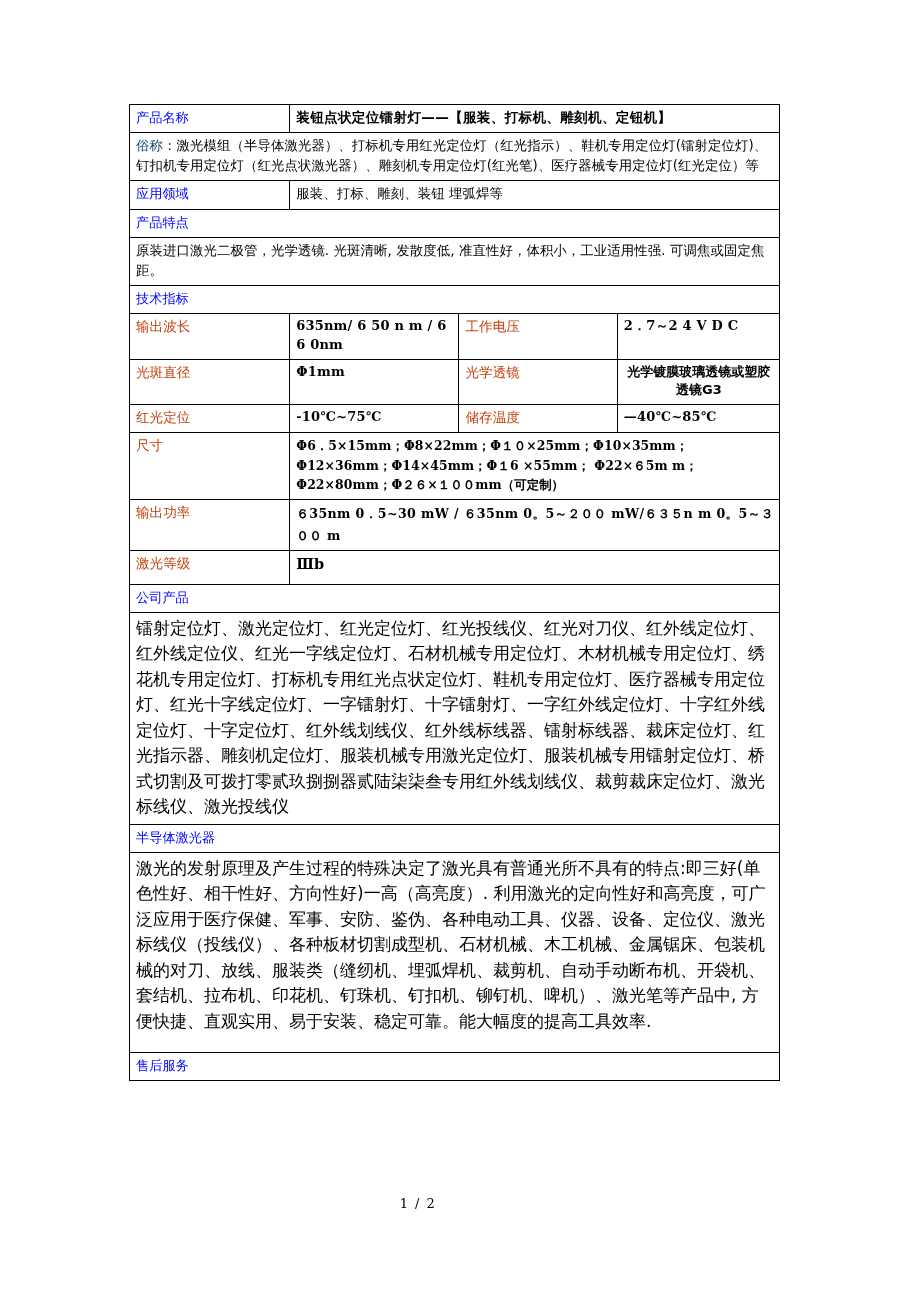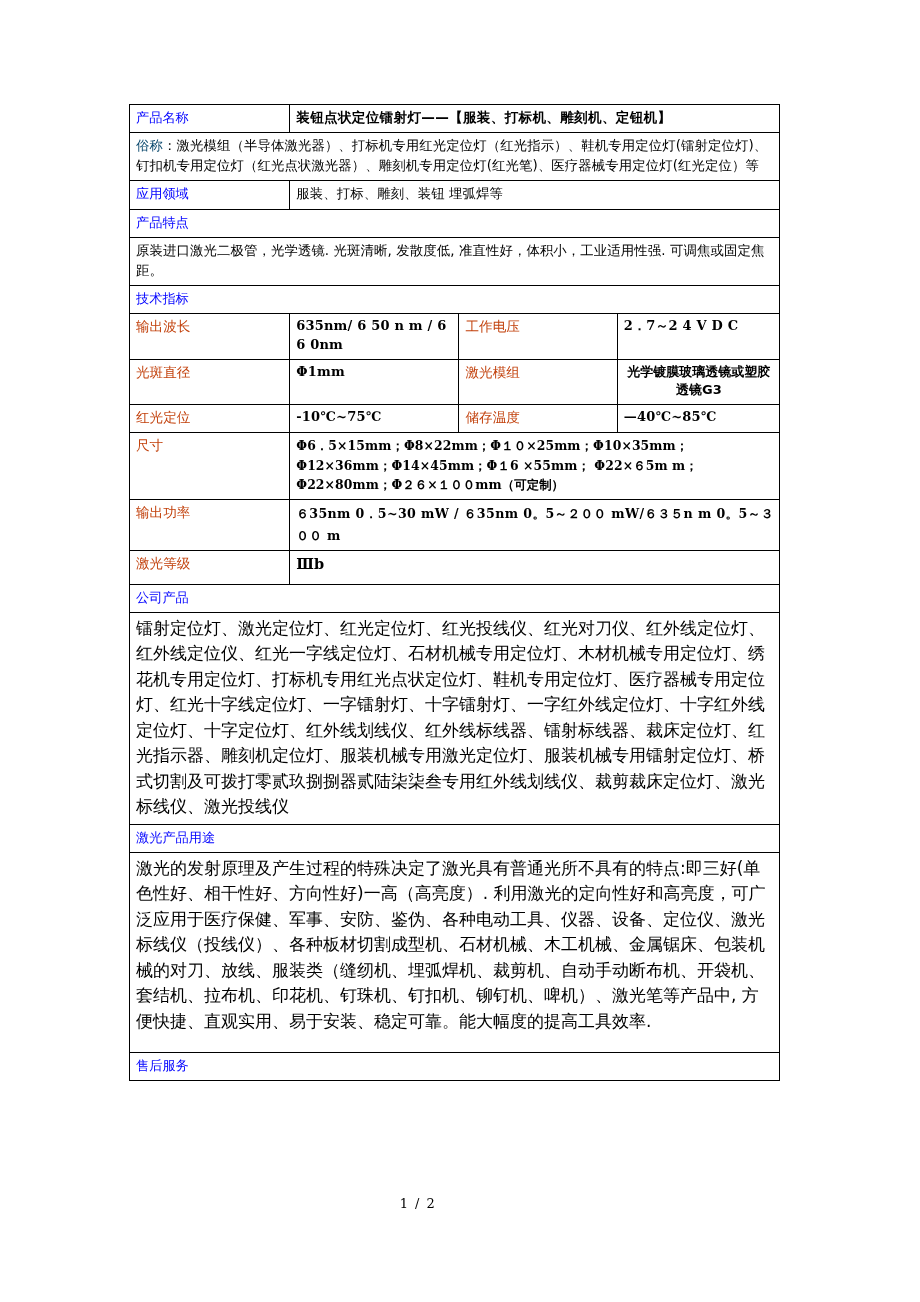--- a/index.html
+++ b/index.html
@@ -203,21 +203,21 @@
 
 
       <tr>
         <td class="tall-empty">
           <span class="cell-label">光斑直径</span>
         </td>
         <td>
           <span class="spec-value">Φ1mm</span>
         </td>
         <td>
-          <span class="cell-label">激光模组</span>
+          <span class="cell-label">光学透镜</span>
         </td>
         <td class="spec-center">
           <span class="spec-value-cn">光学镀膜玻璃透镜或塑胶透镜G3</span>
         </td>
       </tr>
 
       <tr>
         <td class="tall-empty">
           <span class="cell-label">红光定位</span>
         </td>
@@ -265,21 +265,21 @@
         </td>
       </tr>
       <tr>
         <td colspan="4">
           <span class="body-text-tight">镭射定位灯、激光定位灯、红光定位灯、红光投线仪、红光对刀仪、红外线定位灯、红外线定位仪、红光一字线定位灯、石材机械专用定位灯、木材机械专用定位灯、绣花机专用定位灯、打标机专用红光点状定位灯、鞋机专用定位灯、医疗器械专用定位灯、红光十字线定位灯、一字镭射灯、十字镭射灯、一字红外线定位灯、十字红外线定位灯、十字定位灯、红外线划线仪、红外线标线器、镭射标线器、裁床定位灯、红光指示器、雕刻机定位灯、服装机械专用激光定位灯、服装机械专用镭射定位灯、桥式切割及可拨打零贰玖捌捌器贰陆柒柒叁专用红外线划线仪、裁剪裁床定位灯、激光标线仪、激光投线仪</span>
         </td>
       </tr>
 
       <tr>
         <td colspan="4">
-          <span class="hdr-label">激光产品用途</span>
+          <span class="hdr-label">半导体激光器</span>
         </td>
       </tr>
       <tr>
         <td colspan="4" style="padding-bottom:18px">
           <span class="body-text-tight">激光的发射原理及产生过程的特殊决定了激光具有普通光所不具有的特点:即三好(单色性好、相干性好、方向性好)一高（高亮度）. 利用激光的定向性好和高亮度，可广泛应用于医疗保健、军事、安防、鉴伪、各种电动工具、仪器、设备、定位仪、激光标线仪（投线仪）、各种板材切割成型机、石材机械、木工机械、金属锯床、包装机械的对刀、放线、服装类（缝纫机、埋弧焊机、裁剪机、自动手动断布机、开袋机、套结机、拉布机、印花机、钉珠机、钉扣机、铆钉机、啤机）、激光笔等产品中, 方便快捷、直观实用、易于安装、稳定可靠。能大幅度的提高工具效率.</span>
         </td>
       </tr>
 
       <tr>
         <td colspan="4" style="height:20px">

